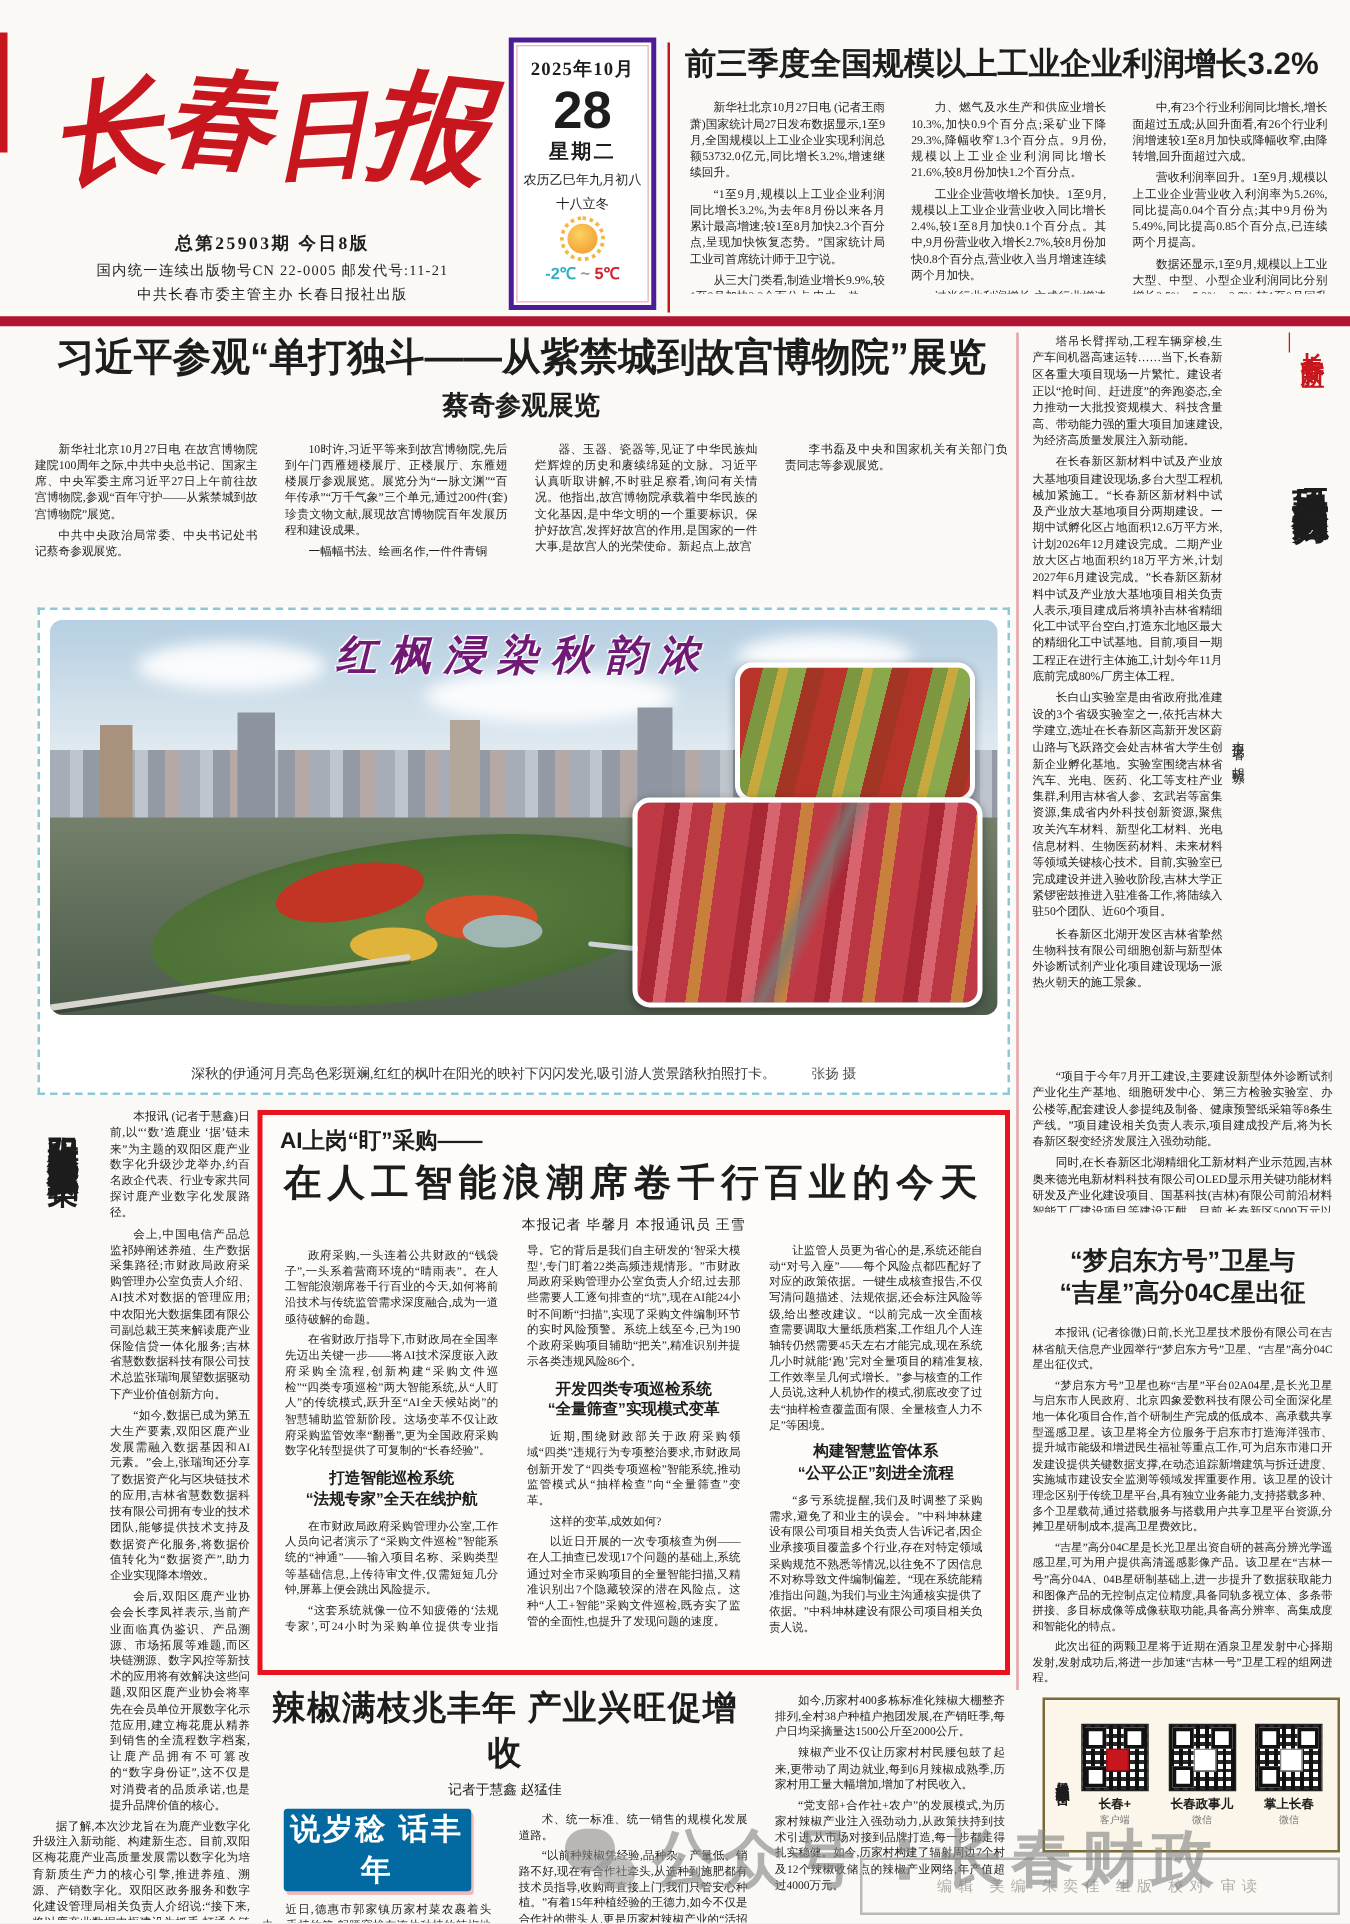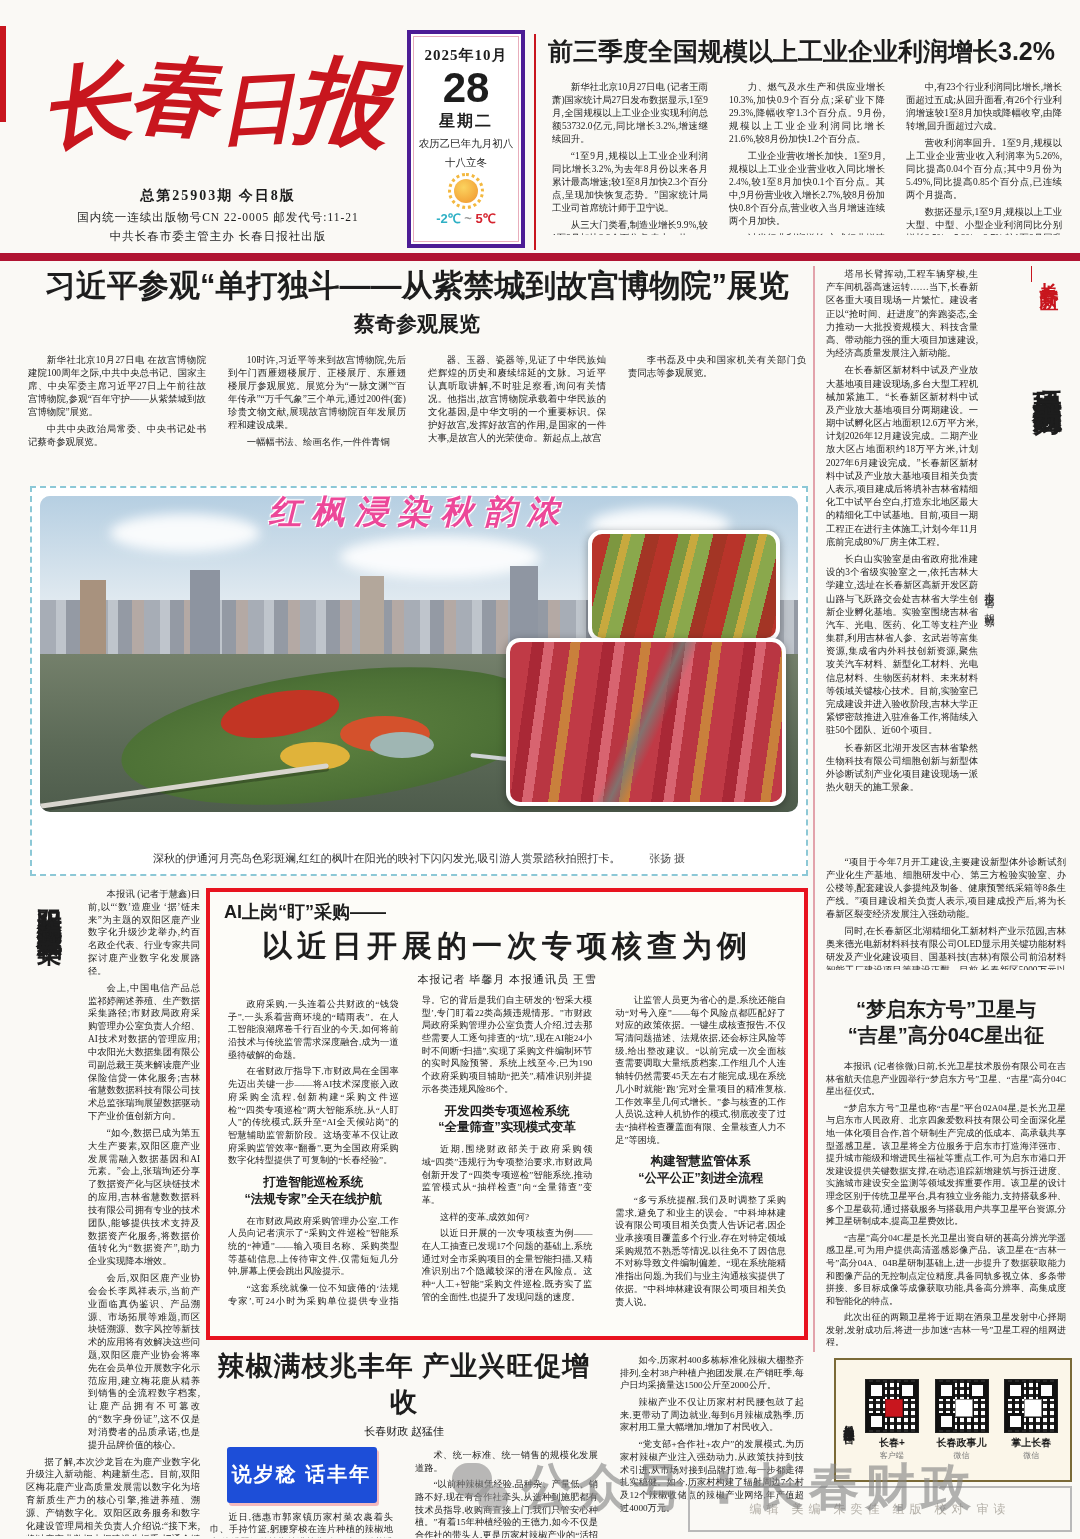--- a/index.html
+++ b/index.html
@@ -52,23 +52,23 @@
   #lead-art h1{margin:0;text-align:center;font-size:31px;font-weight:900;letter-spacing:0;
                font-family:"Liberation Sans",sans-serif;line-height:1.3;}
   #lead-art h2{margin:4px 0 0;text-align:center;font-size:21px;font-weight:700;
                font-family:"Liberation Sans",sans-serif;}
   #lead-art .cols{display:flex;gap:14px;margin-top:12px;height:112px;}
   #lead-art .col{flex:1;font-size:9.4px;}
 
   
   #photo-block{position:absolute;left:30px;top:486px;width:778px;height:390px;
                border:2px dashed #8cc8d6;background:#fff;}
-  #photo-title{position:absolute;left:0;right:0;top:2px;text-align:center;z-index:4;
+  #photo-title{position:absolute;left:0;right:0;top:14px;text-align:center;z-index:4;
                font-family:Liberation Sans, sans-serif;font-weight:900;font-style:italic;
-               font-size:33px;letter-spacing:10px;color:#ec4899;
+               font-size:33px;letter-spacing:10px;color:#701a75;
                text-shadow:0 0 3px #fff,1px 1px 0 #fff,-1px -1px 0 #fff;}
   #photo-canvas{position:absolute;left:8px;top:8px;width:758px;height:316px;border-radius:10px;
                 overflow:hidden;background:#cfdde8;}
   .sky{position:absolute;left:0;top:0;width:100%;height:126px;
        background:linear-gradient(#b6cfe2,#e9eff3);}
   .cloud{position:absolute;background:#fff;border-radius:50%;filter:blur(6px);opacity:.9;}
   .cloud.c1{left:70px;top:18px;width:150px;height:38px;}
   .cloud.c2{left:300px;top:40px;width:200px;height:42px;}
   .cloud.c3{left:550px;top:12px;width:140px;height:34px;}
   .skyline{position:absolute;left:0;top:104px;width:100%;height:56px;
@@ -124,23 +124,23 @@
 
   
   #pepper-art{position:absolute;left:206px;top:1346px;width:602px;height:192px;overflow:hidden;
               display:flex;gap:14px;}
   #pepper-left{width:396px;}
   #pepper-headline{margin:2px 0 0;text-align:center;font-size:27px;font-weight:900;
                    font-family:"Liberation Sans",sans-serif;letter-spacing:1px;}
   #pepper-byline{text-align:center;font-size:11px;margin:4px 0 6px;}
   #pepper-cols{display:flex;gap:14px;font-size:9.2px;height:120px;}
   #pepper-cols .col{flex:1;}
-  #pepper-badge{display:block;width:150px;margin:2px auto 8px;background:#1d4ed8;color:#fff;
-                font-family:"Liberation Sans",sans-serif;font-weight:900;font-size:20px;
-                text-align:center;padding:14px 0;letter-spacing:2px;border-radius:3px;
+  #pepper-badge{display:block;width:150px;margin:2px auto 8px;background:#0369a1;color:#fff;
+                font-family:"Liberation Sans",sans-serif;font-weight:900;font-size:24px;
+                text-align:center;padding:0 0;letter-spacing:2px;border-radius:3px;
                 box-shadow:2px 3px 0 #f3b9bd;text-indent:0;}
   #pepper-right{flex:1;font-size:9.2px;padding-top:4px;}
 
   
   #district-art{position:absolute;left:822px;top:264px;width:248px;}
   #district-top{display:flex;height:580px;}
   #district-body{width:160px;font-size:9.3px;text-align:justify;overflow:hidden;line-height:1.42;}
   #district-strip{width:88px;position:relative;}
   #district-kicker{position:absolute;right:8px;top:2px;writing-mode:vertical-rl;text-orientation:upright;
                    color:#c8161e;font-family:"Liberation Sans",sans-serif;font-weight:700;
@@ -304,21 +304,21 @@
         <p class="graf" data-name="paragraph">本报讯 (记者于慧鑫)日前,以“‘数’造鹿业 ‘据’链未来”为主题的双阳区鹿产业数字化升级沙龙举办,约百名政企代表、行业专家共同探讨鹿产业数字化发展路径。</p>
         <p class="graf" data-name="paragraph">会上,中国电信产品总监祁婷阐述养殖、生产数据采集路径;市财政局政府采购管理办公室负责人介绍、AI技术对数据的管理应用;中农阳光大数据集团有限公司副总裁王英来解读鹿产业保险信贷一体化服务;吉林省慧数数据科技有限公司技术总监张瑞珣展望数据驱动下产业价值创新方向。</p>
         <p class="graf" data-name="paragraph">“如今,数据已成为第五大生产要素,双阳区鹿产业发展需融入数据基因和AI元素。”会上,张瑞珣还分享了数据资产化与区块链技术的应用,吉林省慧数数据科技有限公司拥有专业的技术团队,能够提供技术支持及数据资产化服务,将数据价值转化为“数据资产”,助力企业实现降本增效。</p>
         <p class="graf" data-name="paragraph">会后,双阳区鹿产业协会会长李凤祥表示,当前产业面临真伪鉴识、产品溯源、市场拓展等难题,而区块链溯源、数字风控等新技术的应用将有效解决这些问题,双阳区鹿产业协会将率先在会员单位开展数字化示范应用,建立梅花鹿从精养到销售的全流程数字档案,让鹿产品拥有不可篡改的“数字身份证”,这不仅是对消费者的品质承诺,也是提升品牌价值的核心。</p>
         <p class="graf" data-name="paragraph">据了解,本次沙龙旨在为鹿产业数字化升级注入新动能、构建新生态。目前,双阳区梅花鹿产业高质量发展需以数字化为培育新质生产力的核心引擎,推进养殖、溯源、产销数字化。双阳区政务服务和数字化建设管理局相关负责人介绍说:“接下来,将以鹿产业数据中枢建设为抓手,打通全链条数据壁垒,推动数据转化为资产,用数字化擦亮双阳梅花鹿‘金字招牌’。”</p>
       </div>
   </div>
 
   <div id="proc-box" data-name="article-procurement-box">
     <div id="proc-kicker" data-name="article-kicker">AI上岗“盯”采购——</div>
-    <h1 id="proc-headline" data-name="article-headline">以近日开展的一次专项核查为例</h1>
+    <h1 id="proc-headline" data-name="article-headline">在人工智能浪潮席卷千行百业的今天</h1>
     <div id="proc-byline" data-name="article-byline">本报记者 毕馨月  本报通讯员 王雪</div>
     <div id="proc-body" data-name="article-body">
       <div data-name="article-section">
           <p class="graf" data-name="paragraph">政府采购,一头连着公共财政的“钱袋子”,一头系着营商环境的“晴雨表”。在人工智能浪潮席卷千行百业的今天,如何将前沿技术与传统监管需求深度融合,成为一道亟待破解的命题。</p>
           <p class="graf" data-name="paragraph">在省财政厅指导下,市财政局在全国率先迈出关键一步——将AI技术深度嵌入政府采购全流程,创新构建“采购文件巡检”“四类专项巡检”两大智能系统,从“人盯人”的传统模式,跃升至“AI全天候站岗”的智慧辅助监管新阶段。这场变革不仅让政府采购监管效率“翻番”,更为全国政府采购数字化转型提供了可复制的“长春经验”。</p>
         </div>
       <h4 data-name="section-subhead">打造智能巡检系统
 “法规专家”全天在线护航</h4>
       <div data-name="article-section">
           <p class="graf" data-name="paragraph">在市财政局政府采购管理办公室,工作人员向记者演示了“采购文件巡检”智能系统的“神通”——输入项目名称、采购类型等基础信息,上传待审文件,仅需短短几分钟,屏幕上便会跳出风险提示。</p>
@@ -337,21 +337,21 @@
       <div data-name="article-section">
           <p class="graf" data-name="paragraph">“多亏系统提醒,我们及时调整了采购需求,避免了和业主的误会。”中科坤林建设有限公司项目相关负责人告诉记者,因企业承接项目覆盖多个行业,存在对特定领域采购规范不熟悉等情况,以往免不了因信息不对称导致文件编制偏差。“现在系统能精准指出问题,为我们与业主沟通核实提供了依据。”中科坤林建设有限公司项目相关负责人说。</p>
           <p class="graf" data-name="paragraph">在智慧监管体系下,采购单位能借助AI提升专业能力,不再因不懂法规而“踩坑”;代理机构通过智能审查规范执业行为,有效减少争议;监管部门借助大数据分析实现精准施策,形成“主体自律+政府监管”的良性互动格局。“我们要的不是‘冷冰冰’的技术,而是通过技术手段,让‘公平、公正、公开’扎根于采购全流程。”市财政局相关负责人说。</p>
         </div>
     </div>
   </div>
 
   <div id="pepper-art" data-name="article-chili-harvest">
     <div id="pepper-left">
       <h1 id="pepper-headline" data-name="article-headline">辣椒满枝兆丰年 产业兴旺促增收</h1>
-      <div id="pepper-byline" data-name="article-byline">长春财政 赵猛佳</div>
+      <div id="pepper-byline" data-name="article-byline">记者于慧鑫 赵猛佳</div>
       <div id="pepper-cols">
         <div class="col jtext" data-name="article-column">
           <span id="pepper-badge" data-name="column-badge">说岁稔 话丰年</span>
           <div data-name="column-text">
               <p class="graf" data-name="paragraph">近日,德惠市郭家镇历家村菜农裹着头巾、手持竹篮,躬腰穿梭在连片种植的辣椒地中,饱满翠绿的辣椒挂满枝头,在阳光下泛着诱人的光泽。自2010年德力蔬菜种植专业合作社成立以来,村里的辣椒产业就告别了“单打独斗”的零散模式,走上了统一品种、统一技</p>
             </div>
         </div>
         <div class="col jtext" data-name="article-column">
             <p class="graf" data-name="paragraph">术、统一标准、统一销售的规模化发展道路。</p>
             <p class="graf" data-name="paragraph">“以前种辣椒凭经验,品种杂、产量低、销路不好,现在有合作社牵头,从选种到施肥都有技术员指导,收购商直接上门,我们只管安心种植。”有着15年种植经验的王德力,如今不仅是合作社的带头人,更是历家村辣椒产业的“活招牌”。8年前,他带头引进棚膜种植技术,让历家村辣椒实现了错季上市,不仅延长了销售周期,也提高了价格。</p>

